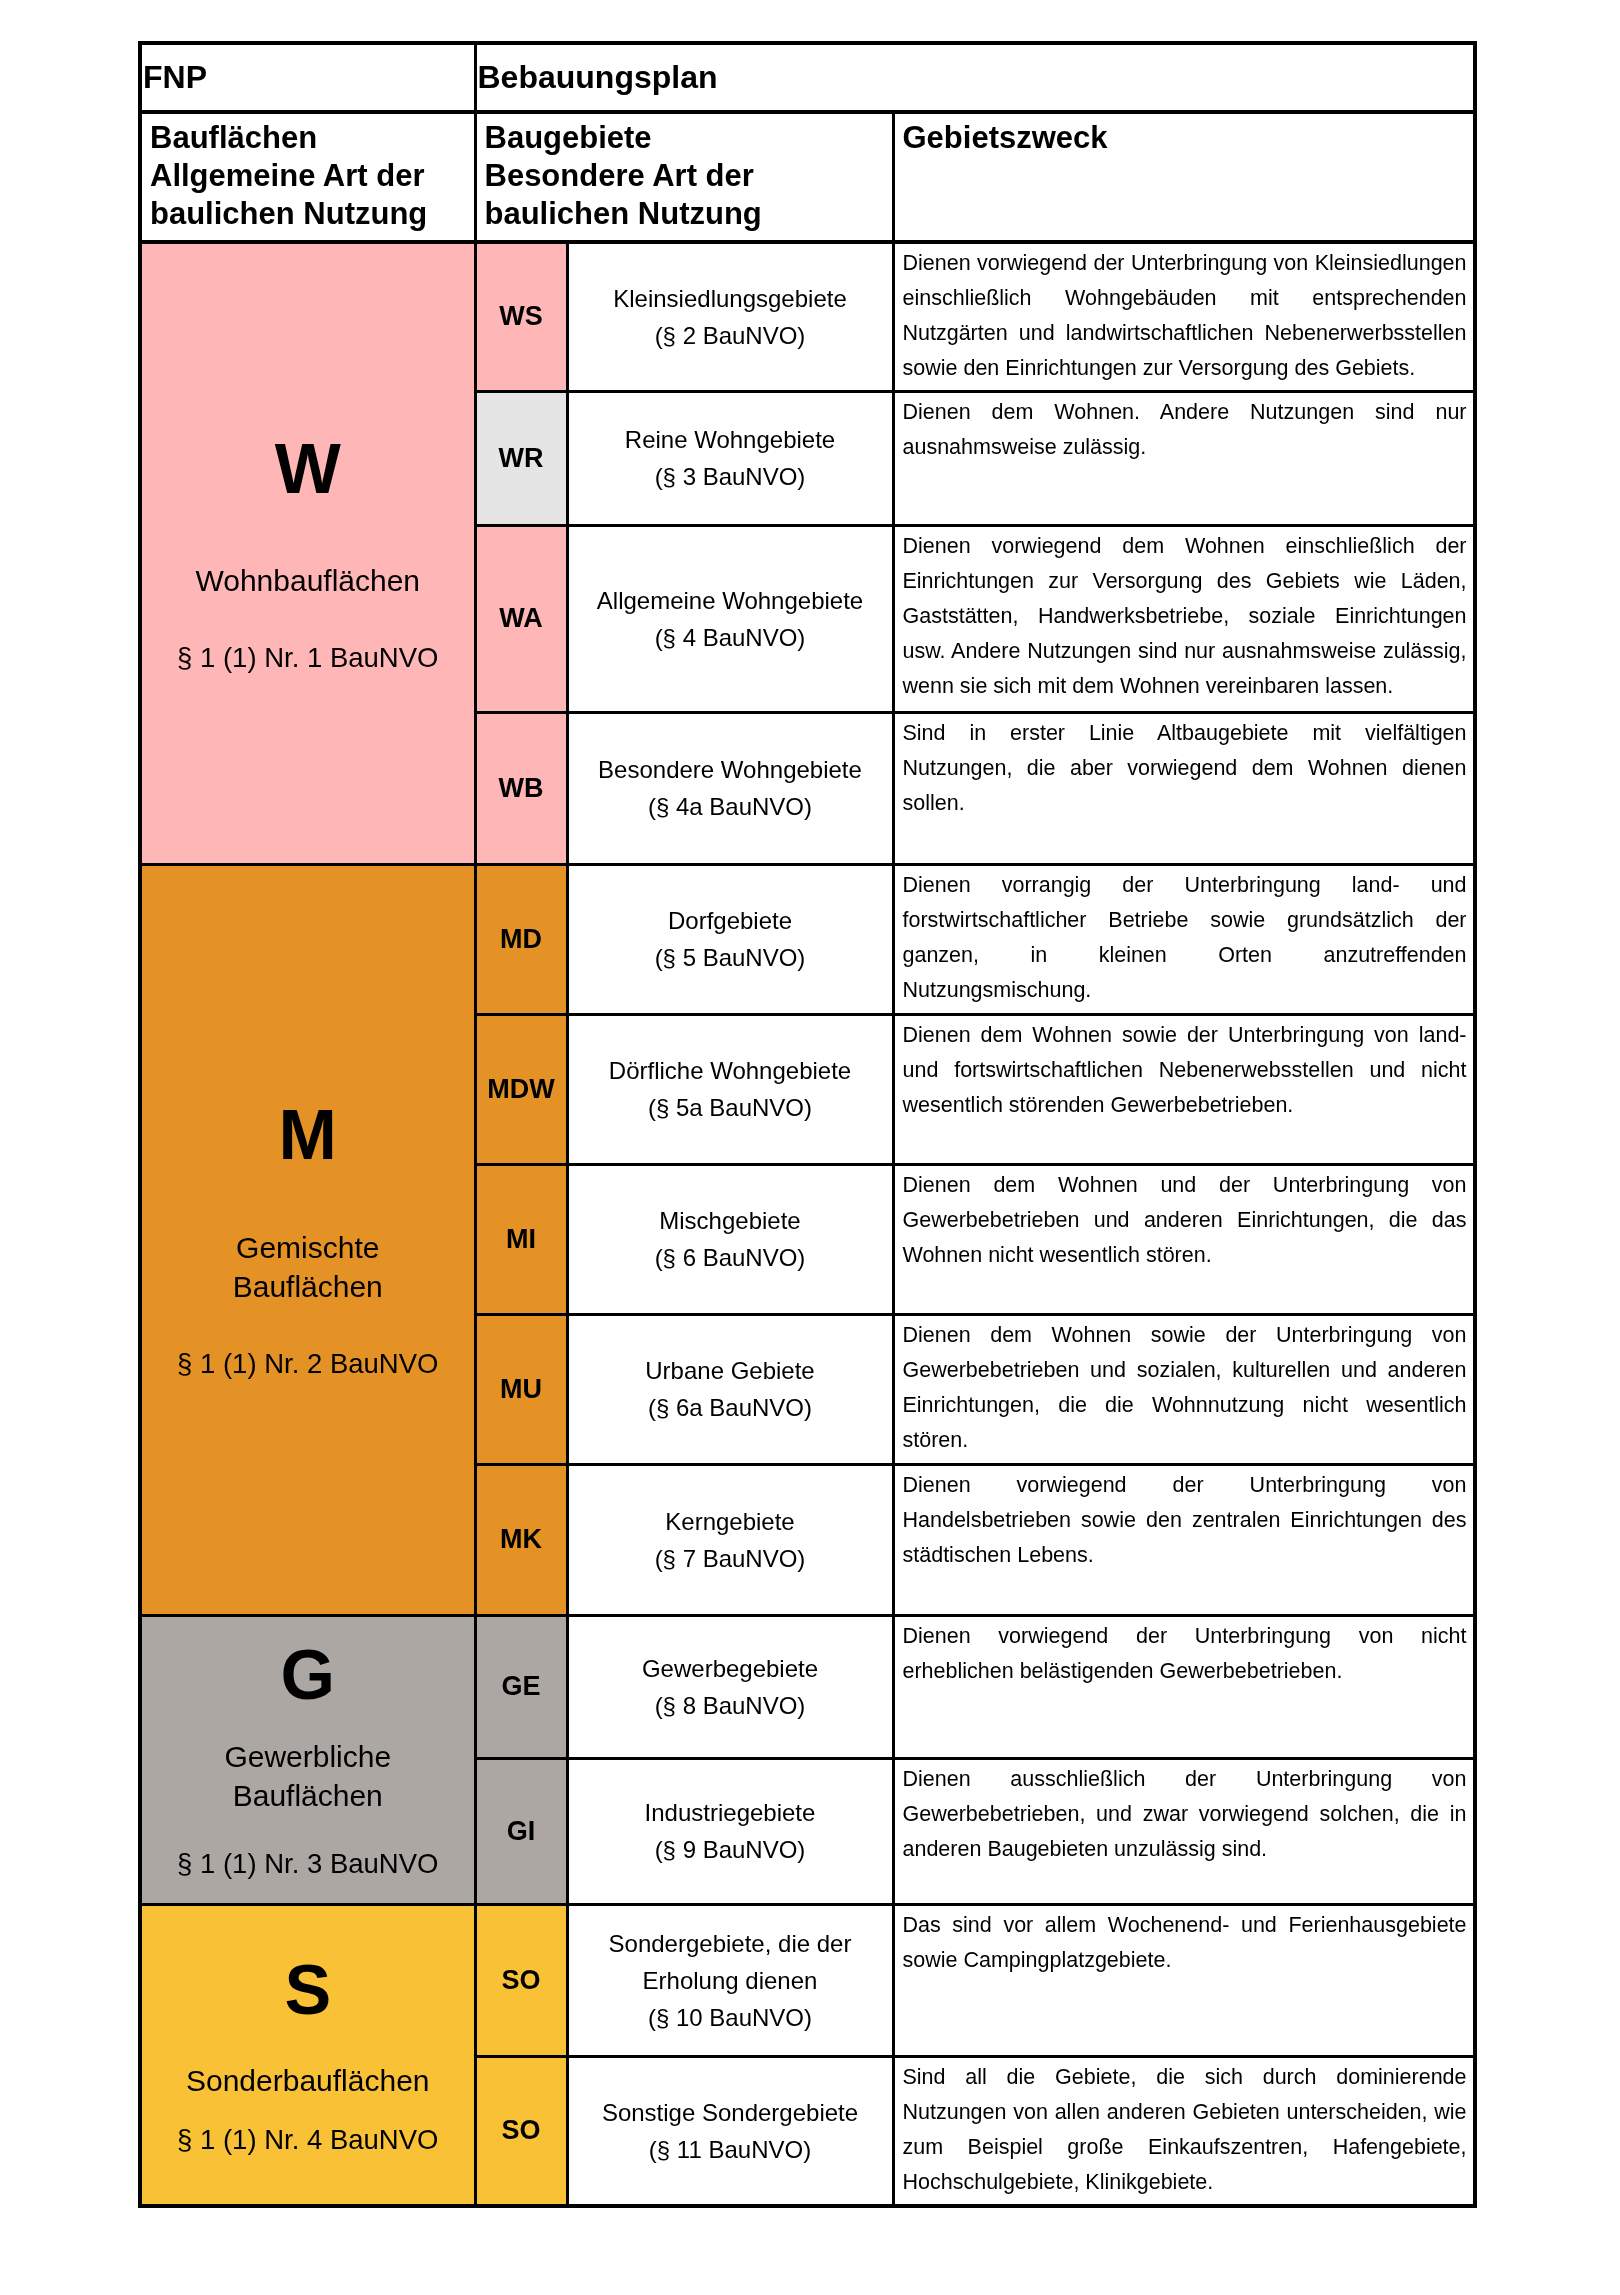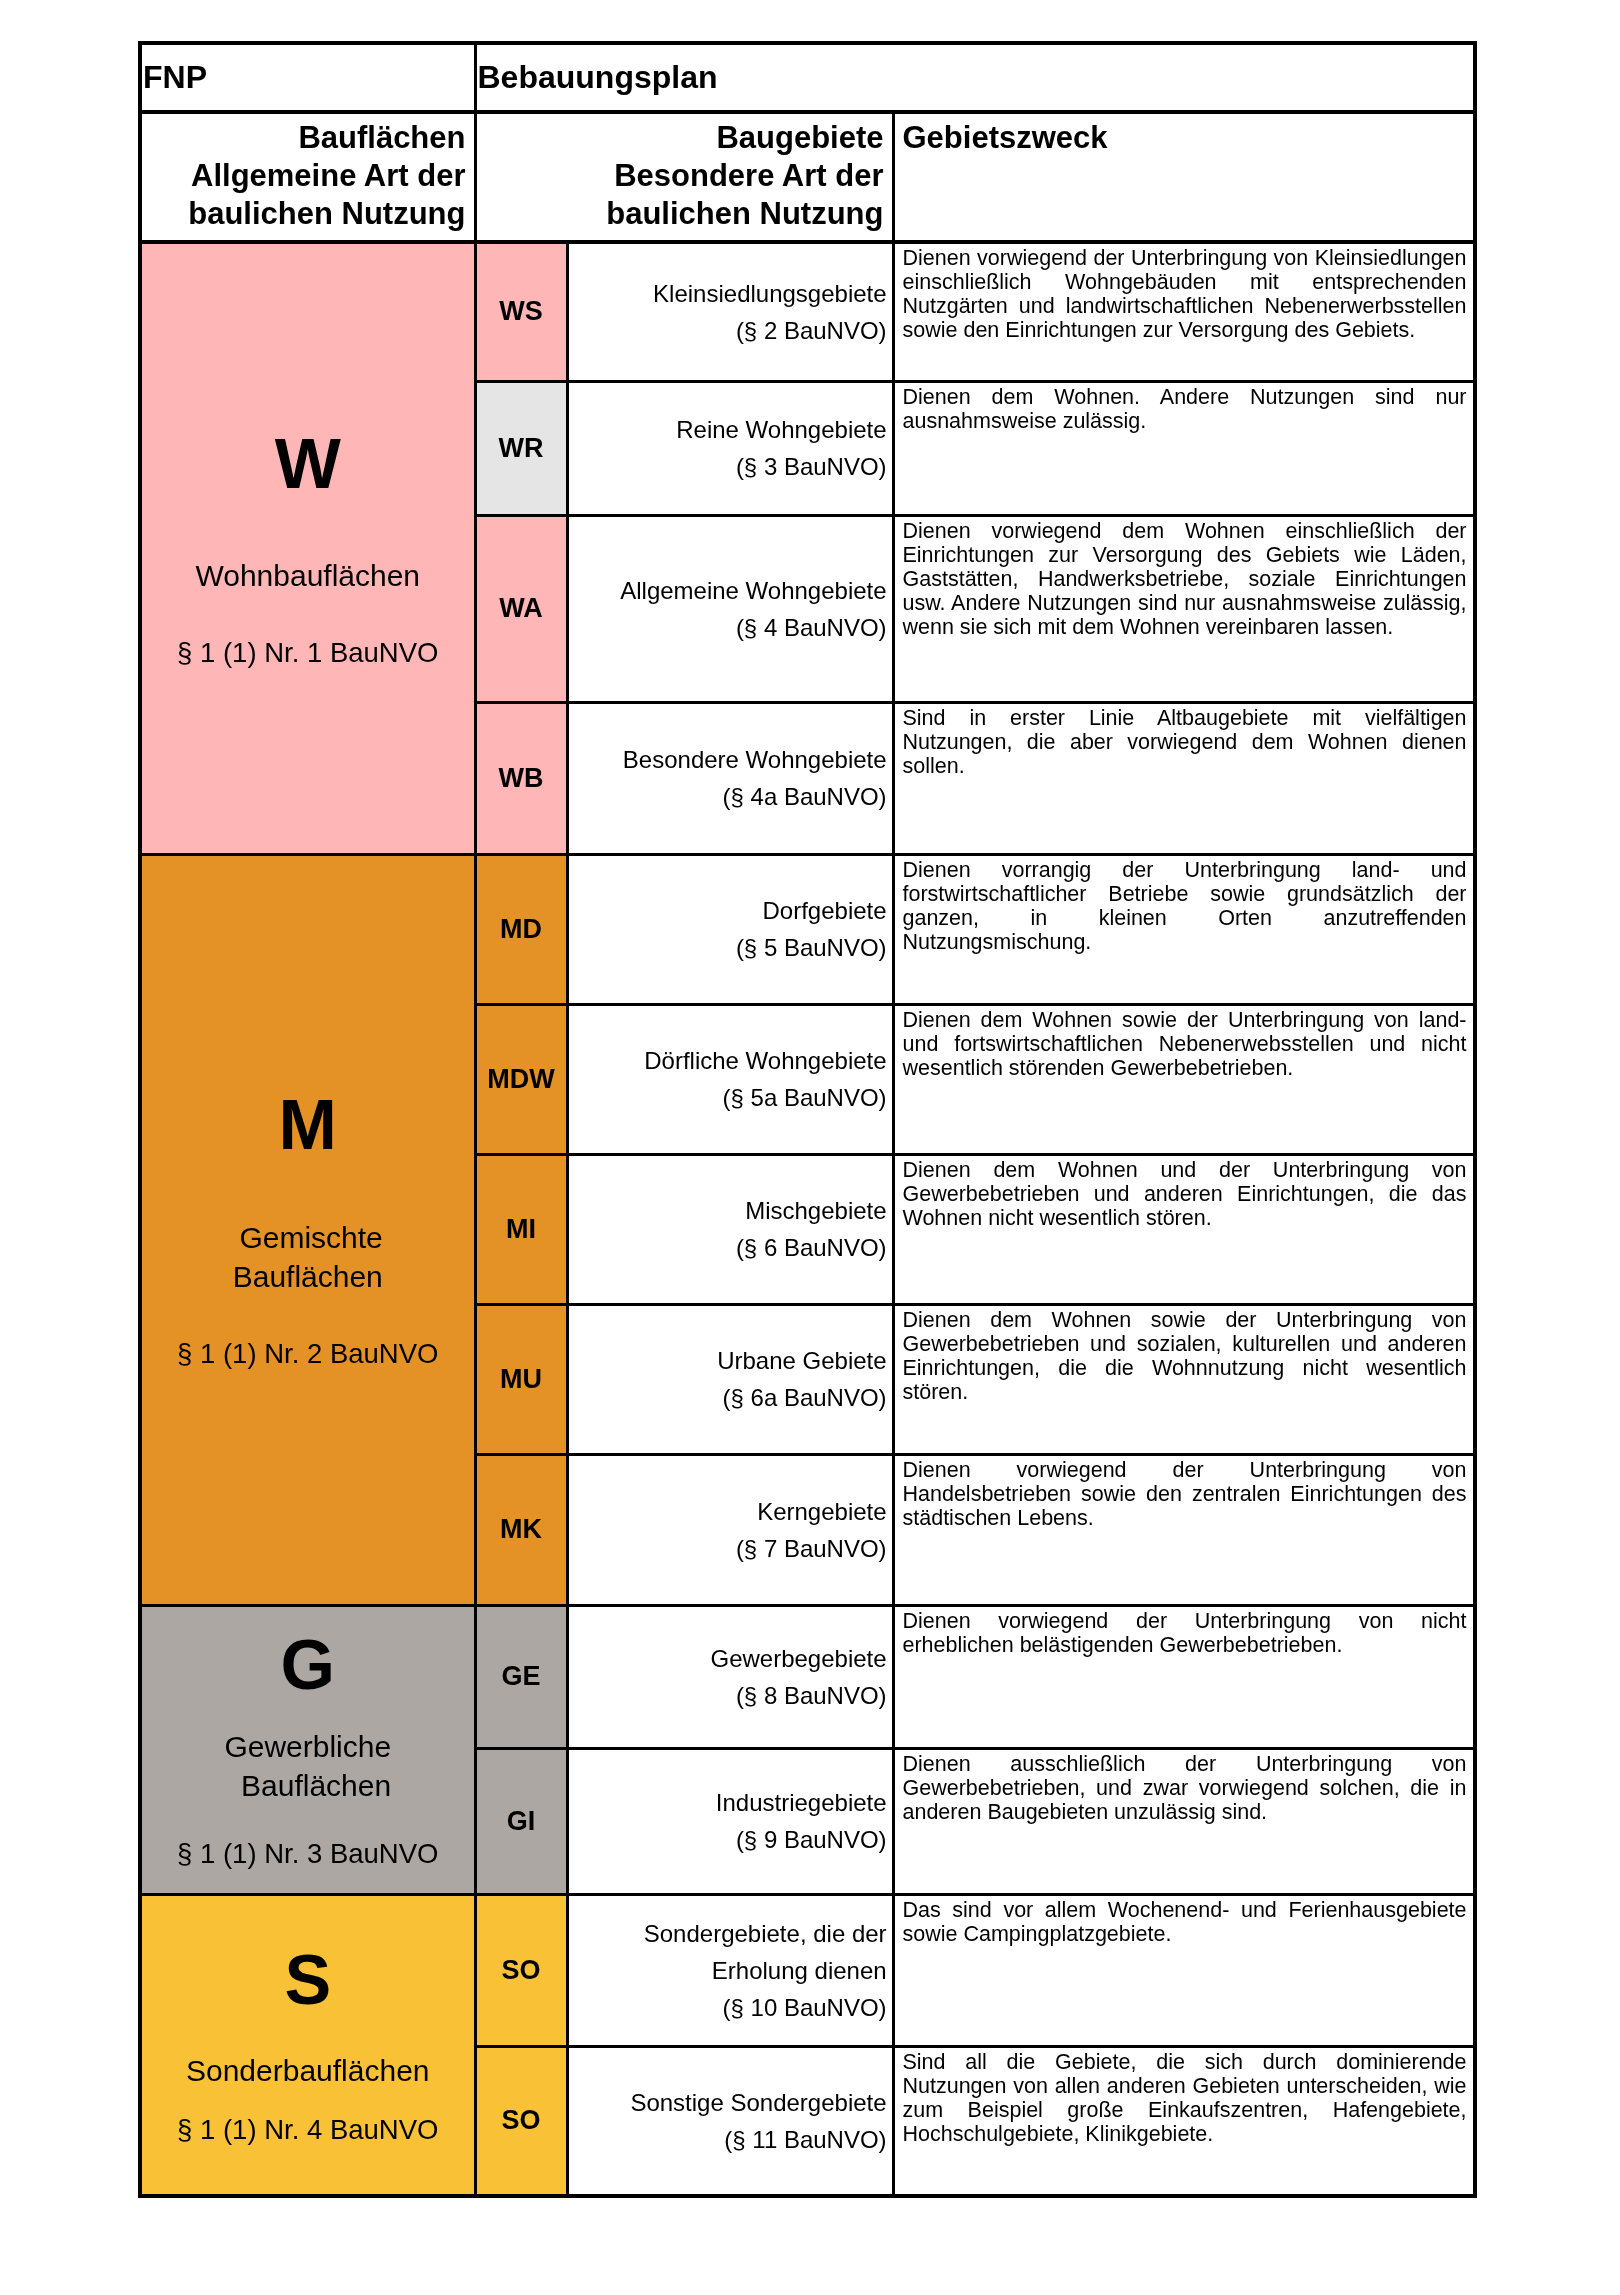--- a/index.html
+++ b/index.html
@@ -24,23 +24,23 @@
   .g-name{font-size:30px;margin-top:55px;line-height:39px;}
   .g-law{font-size:27.5px;margin-top:42px;}
 
   
   .code-cell{font-size:27px;font-weight:bold;text-align:center;vertical-align:middle;}
 
   
   .name-cell{font-size:24px;text-align:center;vertical-align:middle;line-height:37px;padding:0 4.9px;}
 
   
-  .zweck-cell{font-size:21.5px;line-height:24px;text-align:justify;vertical-align:top;
+  .zweck-cell{font-size:21.5px;line-height:35px;text-align:justify;vertical-align:top;
               padding:2.4px 6.5px 3.2px 8px;}
-  .pre{white-space:pre-line;text-align:right;}
+  .pre{white-space:pre-line;}
 </style>
 </head>
 <body>
 
 <div class="page">
   <table class="plan">
     <colgroup>
       <col style="width:335px">
         <col style="width:92px">
         <col style="width:326px">

